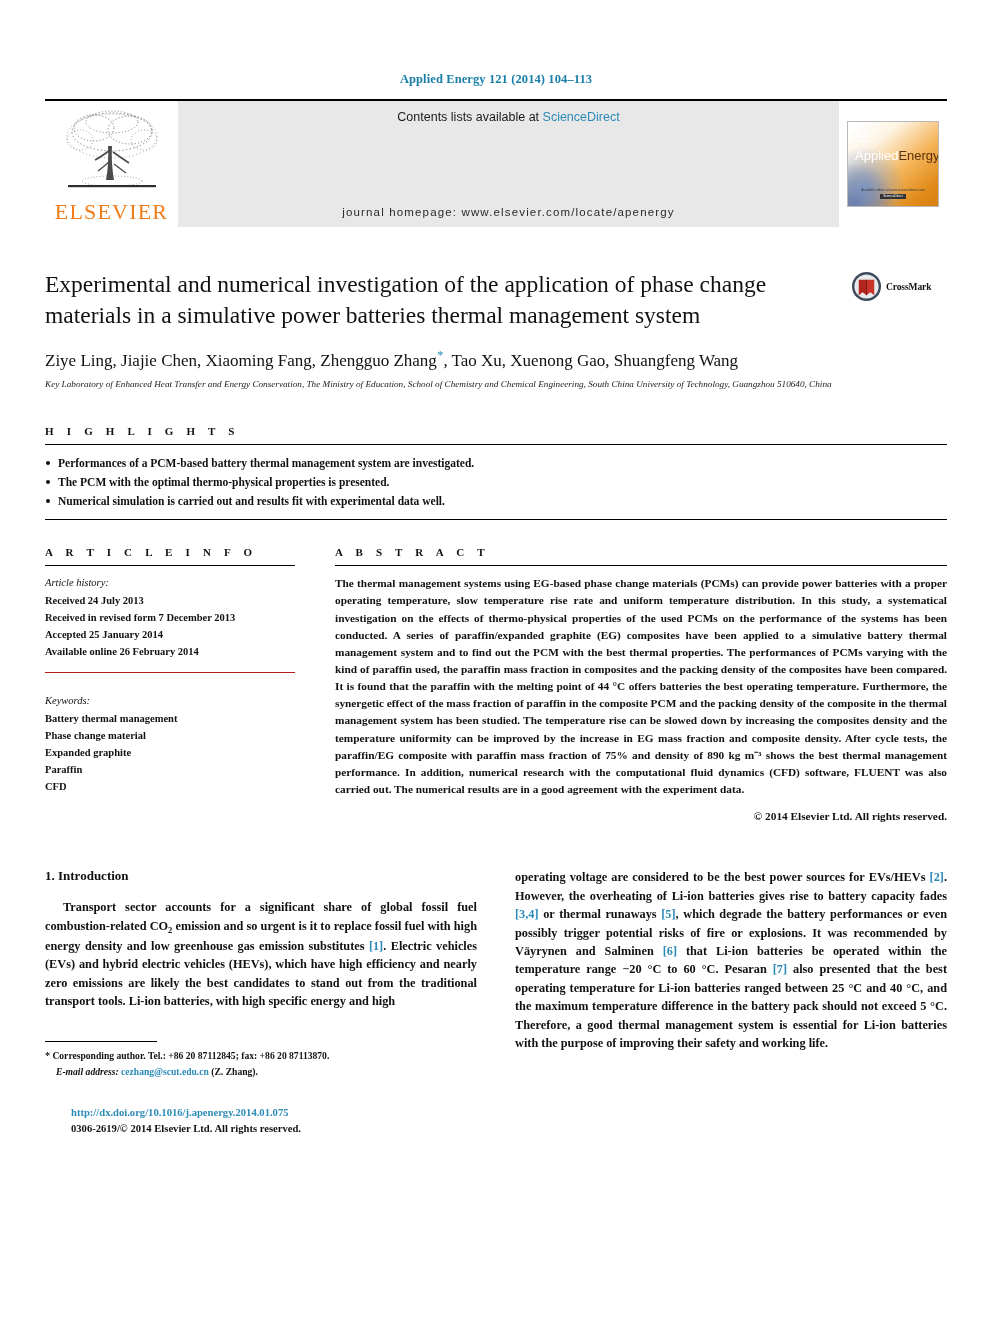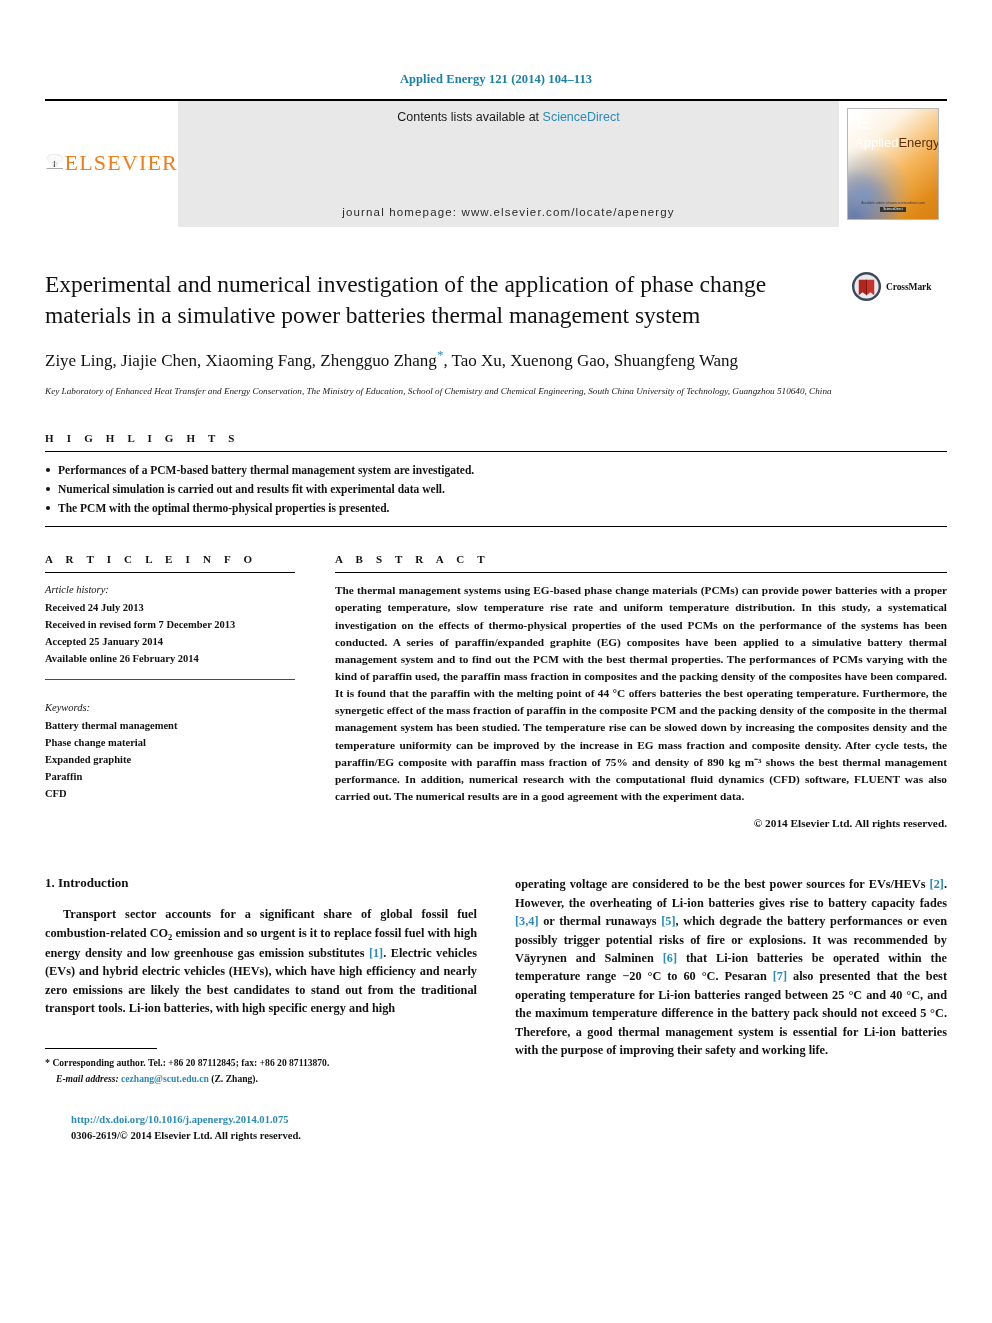--- a/index.html
+++ b/index.html
@@ -29,20 +29,21 @@
     margin-top: 12px;
     border-top: 2px solid #000;
     display: flex;
     align-items: stretch;
     height: 128px;
   }
   .elsevier-logo {
     width: 133px;
     flex: 0 0 133px;
     display: flex;
+    flex-direction: column;
     align-items: center;
     justify-content: flex-end;
     padding-bottom: 4px;
     background: #fff;
   }
   .tree-svg { width: 104px; height: 94px; display:block; }
   .elsevier-word {
     font-family: "Liberation Serif", serif;
     font-size: 22px;
     letter-spacing: 1.2px;
@@ -81,21 +82,21 @@
   }
   .cover-thumb {
     flex: 0 0 108px;
     width: 108px;
     display: flex;
     align-items: center;
     justify-content: center;
     background: #fff;
   }
   .cover-inner {
-    width: 92px; height: 112px;
+    width: 92px; height: 86px;
     border: 1px solid #b9b9b9;
     position: relative;
     overflow: hidden;
     background:
       radial-gradient(circle at 18% 78%, rgba(120,150,200,.85) 0%, rgba(120,150,200,0) 42%),
       radial-gradient(circle at 8% 96%, rgba(70,95,160,.9) 0%, rgba(70,95,160,0) 34%),
       linear-gradient(140deg, #ffffff 6%, #fdf3e2 28%, #f5b55a 58%, #e08a18 85%, #d87f10 100%);
   }
   .cover-els { position:absolute; top:6px; left:7px; width:16px; height:15px; opacity:.75;}
   .cover-title {
@@ -132,21 +133,21 @@
     font-size: 9.5px; font-weight: bold; color: #111; letter-spacing: -.1px;
   }
   .authors {
     margin-top: 17px;
     font-size: 17px;
     line-height: 1.25;
     color: #111;
   }
   .authors .star { color: #2b8ab8; font-size: 13px; vertical-align: super; }
   .affil {
-    margin-top: 14px;
+    margin-top: 7px;
     font-size: 9.2px;
     font-style: italic;
     line-height: 1.45;
     color: #1a1a1a;
   }
   .rule-thin  { border-top: 1px solid #000; }
 
   .sec-head {
     font-family: "Liberation Serif", serif;
     font-size: 11px;
@@ -315,22 +316,22 @@
       <span>Ziye Ling, Jiajie Chen, Xiaoming Fang, Zhengguo Zhang</span><span class="star">*</span><span>, Tao Xu, Xuenong Gao, Shuangfeng Wang</span>
     </div>
     <div class="affil">Key Laboratory of Enhanced Heat Transfer and Energy Conservation, The Ministry of Education, School of Chemistry and Chemical Engineering, South China University of Technology, Guangzhou 510640, China</div>
   </div>
 
   <div class="highlights-wrap">
     <div class="sec-head">H I G H L I G H T S</div>
     <div class="rule-thin"></div>
     <div class="hl-list">
       <div class="hl-item">Performances of a PCM-based battery thermal management system are investigated.</div>
+      <div class="hl-item">The PCM with the optimal thermo-physical properties is presented.</div>
       <div class="hl-item">Numerical simulation is carried out and results fit with experimental data well.</div>
-      <div class="hl-item">The PCM with the optimal thermo-physical properties is presented.</div>
     </div>
     <div class="rule-thin"></div>
   </div>
 
   <div class="info-abstract">
 
     <div class="col-info">
       <div class="sec-head">A R T I C L E   I N F O</div>
       <div class="rule-thin"></div>
       <div class="info-box">

